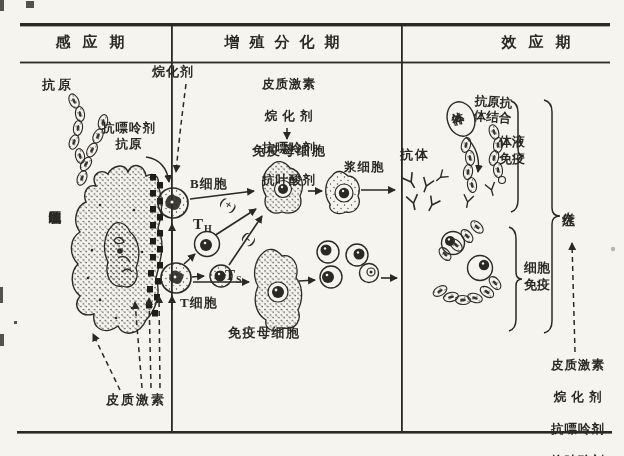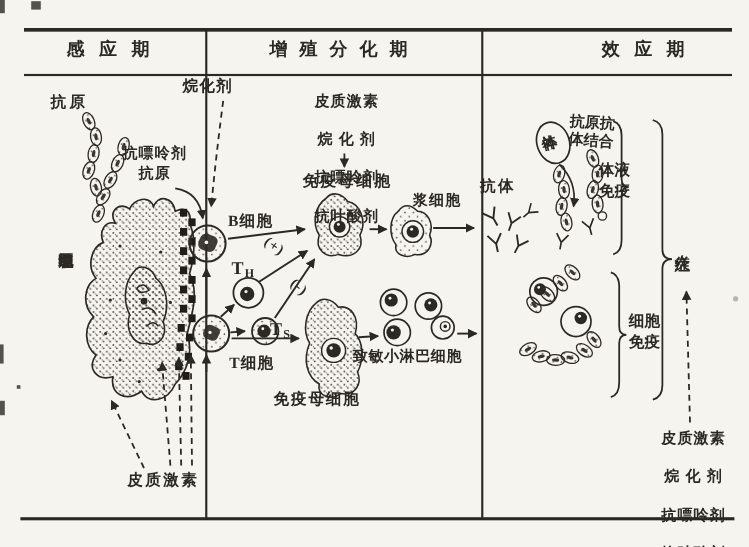--- a/index.html
+++ b/index.html
@@ -287,23 +287,22 @@
   <div class="lbl" style="left:252px;top:143px;letter-spacing:2px;">免疫母细胞</div>
   <div class="lbl" style="left:190px;top:176px;text-align:center;">B细胞</div>
   <div class="lbl" style="left:193px;top:200px;font-size:15px;">
     <span>T</span><span class="subs">H</span>
   </div>
   <div class="lbl rot35" style="left:220px;top:197px;">(+)</div>
   <div class="lbl" style="left:225px;top:251px;font-size:15px;">
     <span>T</span><span class="subs">S</span>
   </div>
   <div class="lbl rot40" style="left:242px;top:231px;">(-)</div>
-  <div class="lbl" style="left:191px;top:295px;">T细胞</div>
+  <div class="lbl" style="left:180px;top:295px;">T细胞</div>
   <div class="lbl small" style="left:344px;top:159px;">浆细胞</div>
-  <div class="lbl small" style="left:294px;top:289px;letter-spacing:0.5px;">致敏小淋巴细胞</div>
   <div class="lbl" style="left:228px;top:325px;letter-spacing:1.5px;">免疫母细胞</div>
 
   <div class="lbl" style="left:400px;top:147px;letter-spacing:2px;">抗体</div>
   <div class="lbl vert" style="left:450px;top:102px;height:36px;font-size:12.5px;letter-spacing:0;transform:rotate(-15deg);">补体</div>
   <div class="lbl ctr small" style="left:470px;top:95px;width:46px;line-height:15px;transform:rotate(4deg);letter-spacing:0;">抗原抗
 体结合</div>
   <div class="lbl ctr" style="left:496px;top:133px;width:32px;line-height:17px;letter-spacing:0;">体液
 免疫</div>
   <div class="lbl vert" style="left:560px;top:202px;height:36px;letter-spacing:0;">炎症</div>
   <div class="lbl ctr" style="left:521px;top:259px;width:32px;line-height:17px;letter-spacing:0;">细胞

